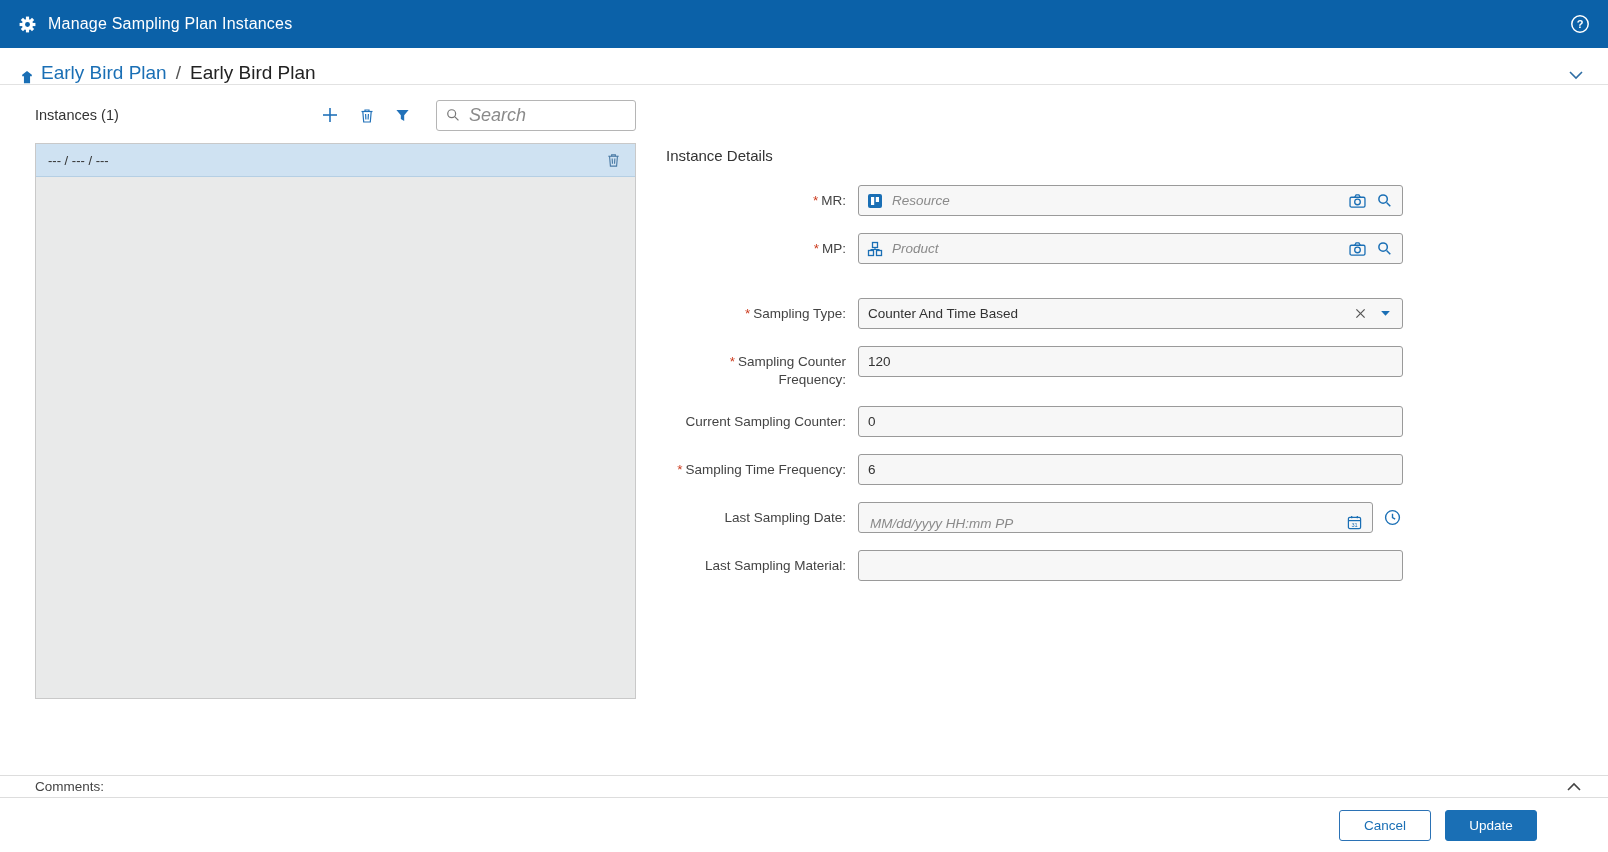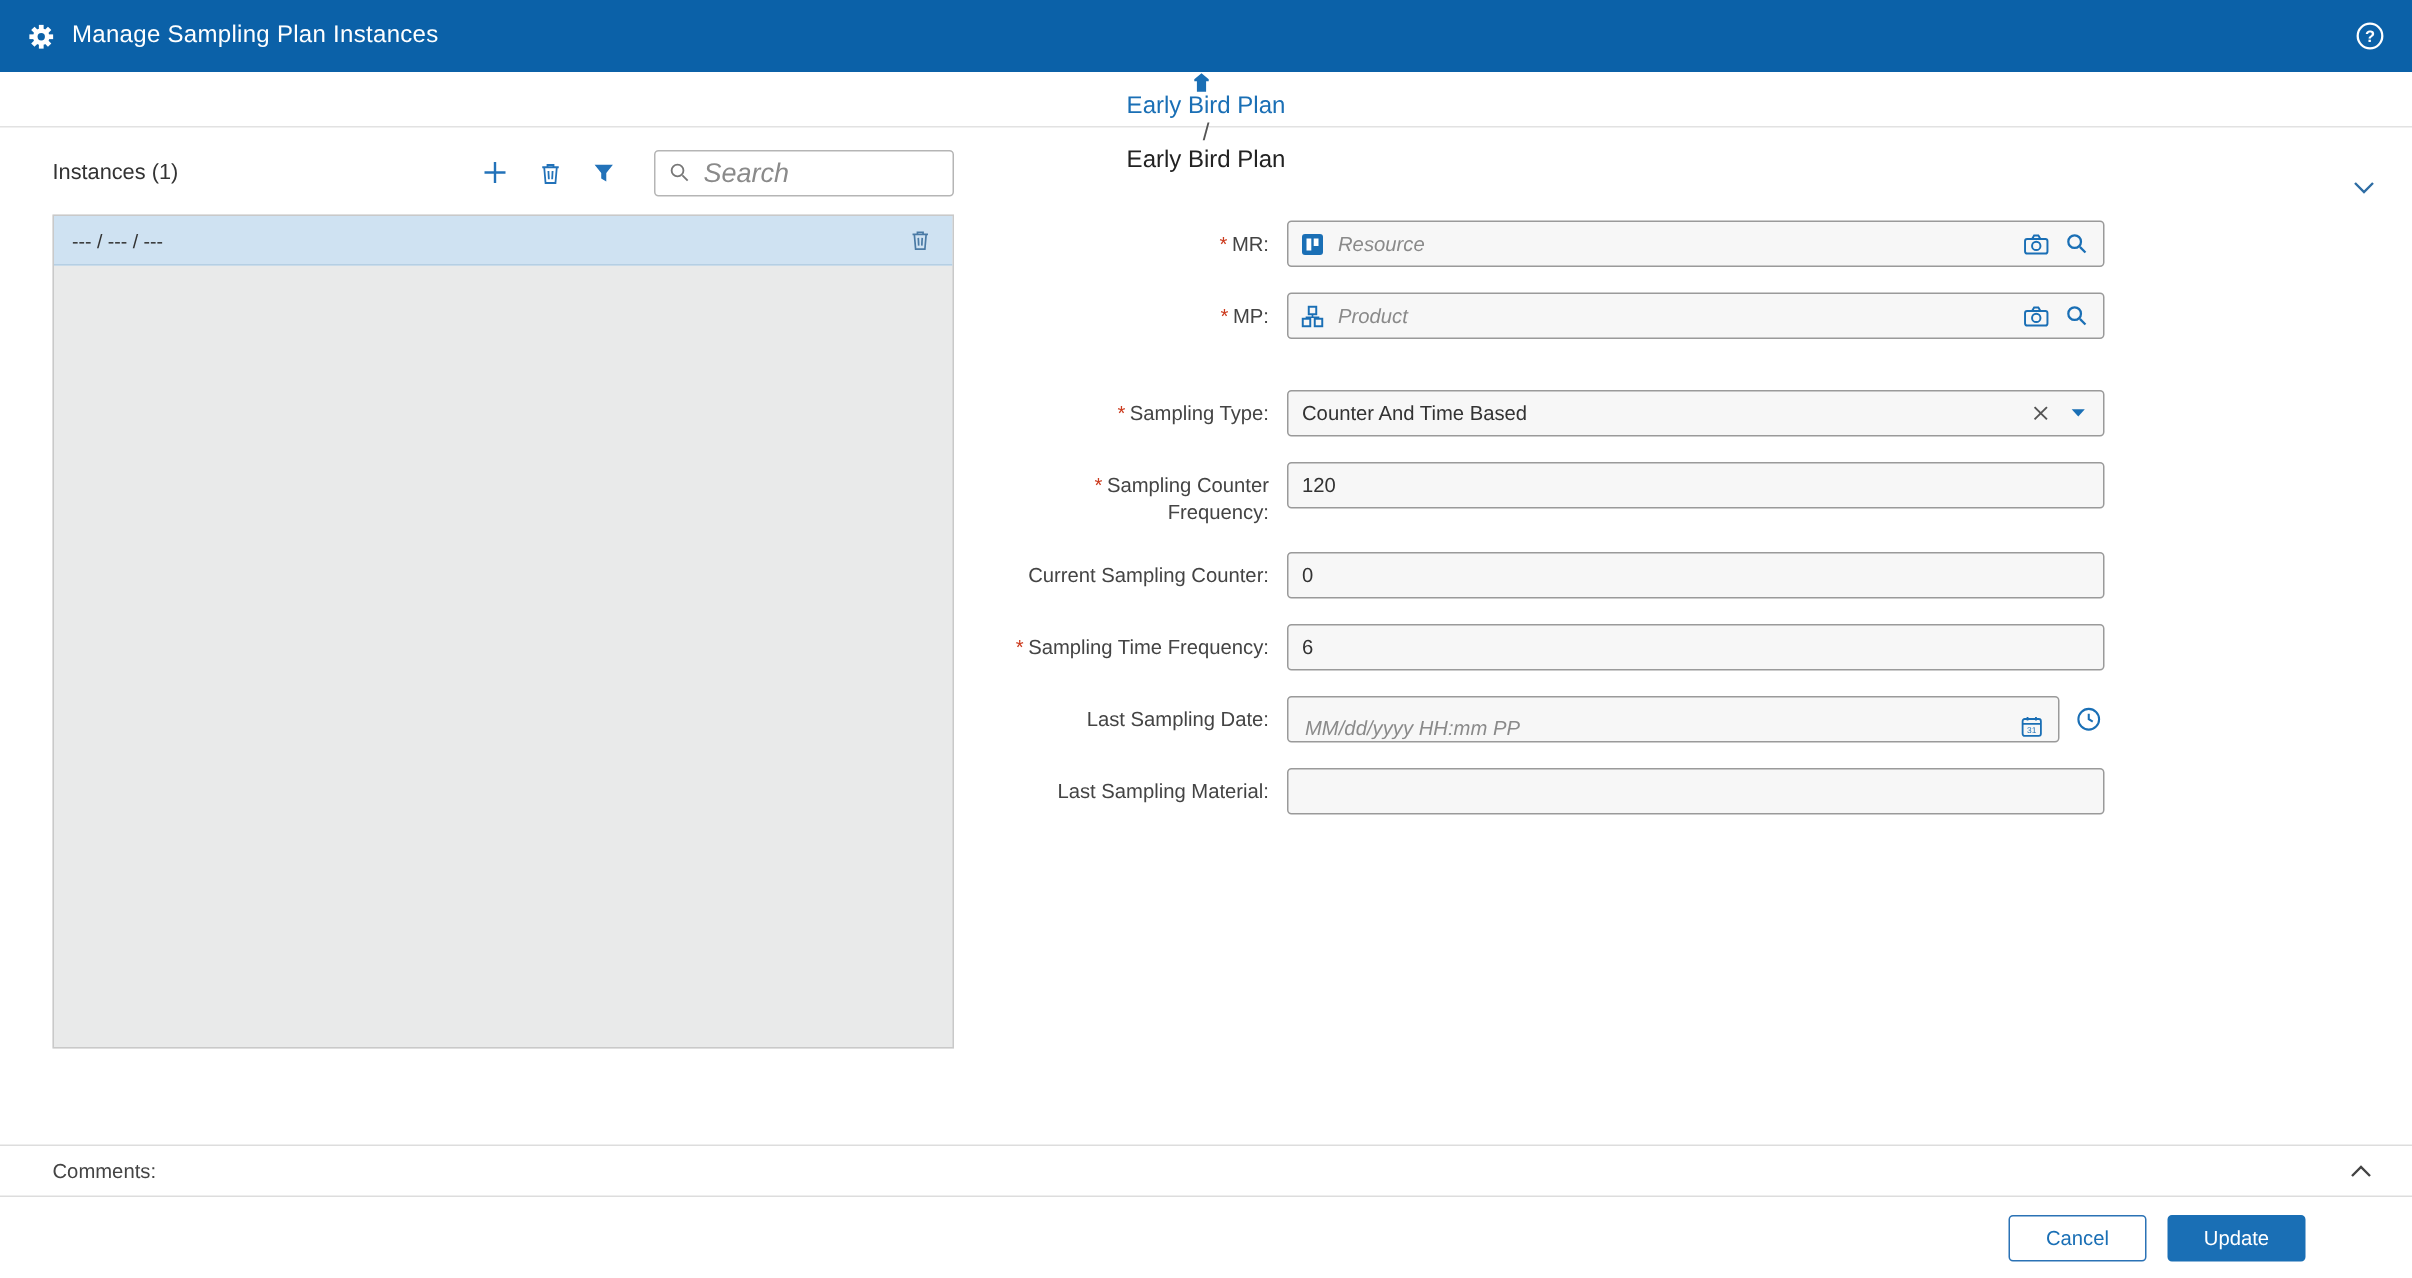--- a/index.html
+++ b/index.html
@@ -16,22 +16,22 @@
   .topbar {
     height: 48px; background: #0b61a8; color: #ffffff;
     display: flex; align-items: center; padding: 0 18px;
   }
   .topbar .app-icon { margin-right: 11px; }
   .topbar h1 { font-size: 16px; font-weight: 400; margin: 0; letter-spacing: .2px; }
   .topbar .help { margin-left: auto; cursor: pointer; }
 
   
   .breadcrumb-bar {
-    height: 37px; display: flex; align-items: center;
-    padding: 0 20px; border-bottom: 1px solid #e2e2e2; font-size: 16px; flex-direction: column;
+    height: 37px; display: flex; align-items: flex-end;
+    padding: 0 20px; border-bottom: 1px solid #e2e2e2; font-size: 19px;
   }
   .breadcrumb-bar .plan-icon { margin-right: 7px; }
   .breadcrumb-bar a { color: #1a6fb5; text-decoration: none; }
   .breadcrumb-bar .sep { margin: 0 9px; color: #555; }
   .breadcrumb-bar .current { color: #222; }
   .breadcrumb-bar .collapse { margin-left: auto; cursor: pointer; padding: 4px; }
 
   
   .content { display: flex; padding: 12px 0 0 35px; }
 
@@ -106,21 +106,21 @@
   .date-field input {
     flex: 1; min-width: 0; border: none; background: transparent; outline: none;
     font-family: "Liberation Sans", sans-serif; font-size: 13.5px; color: #333;
   }
   .date-field input::placeholder { font-style: italic; color: #8a8a8a; }
   .icon-btn { cursor: pointer; display: flex; align-items: center; padding: 2px; }
 
   
   .bottom-area { position: absolute; left: 0; right: 0; bottom: 0; }
   .comments-bar {
-    height: 35px; border-top: 1px solid #ddd; border-bottom: 1px solid #ddd;
+    height: 23px; border-top: 1px solid #ddd; border-bottom: 1px solid #ddd;
     display: flex; align-items: center; padding: 0 22px 0 35px;
     font-size: 13.5px; color: #444; background: #fff;
   }
   .comments-bar .expander { margin-left: auto; cursor: pointer; padding: 4px; }
   .footer-actions {
     height: 54px; display: flex; align-items: center; justify-content: flex-end;
     gap: 14px; padding-right: 71px; background: #fff;
   }
   .btn {
     min-width: 92px; height: 31px; border-radius: 3px; font-size: 13.5px;
@@ -216,20 +216,21 @@
               <path d="M3.8 4l.9 10.5h6.6L12.2 4"></path>
             <line x1="6.6" y1="6.5" x2="6.9" y2="12"></line>
               <line x1="9.4" y1="6.5" x2="9.1" y2="12"></line>
           </svg>
         </span>
       </div>
     </div>
   </div>
 
   <div class="right-panel">
+    <h2 class="details-title">Instance Details</h2>
 
     <div class="form-row">
       <div class="form-label">
         <span class="req">*</span><span>MR:</span>
       </div>
       <div class="form-control">
         <div class="picker">
           <span class="entity-icon">
             <svg width="16" height="16" viewBox="0 0 16 16">
               <rect x="1" y="1" width="14" height="14" rx="2" fill="#1a6fb5"></rect>

